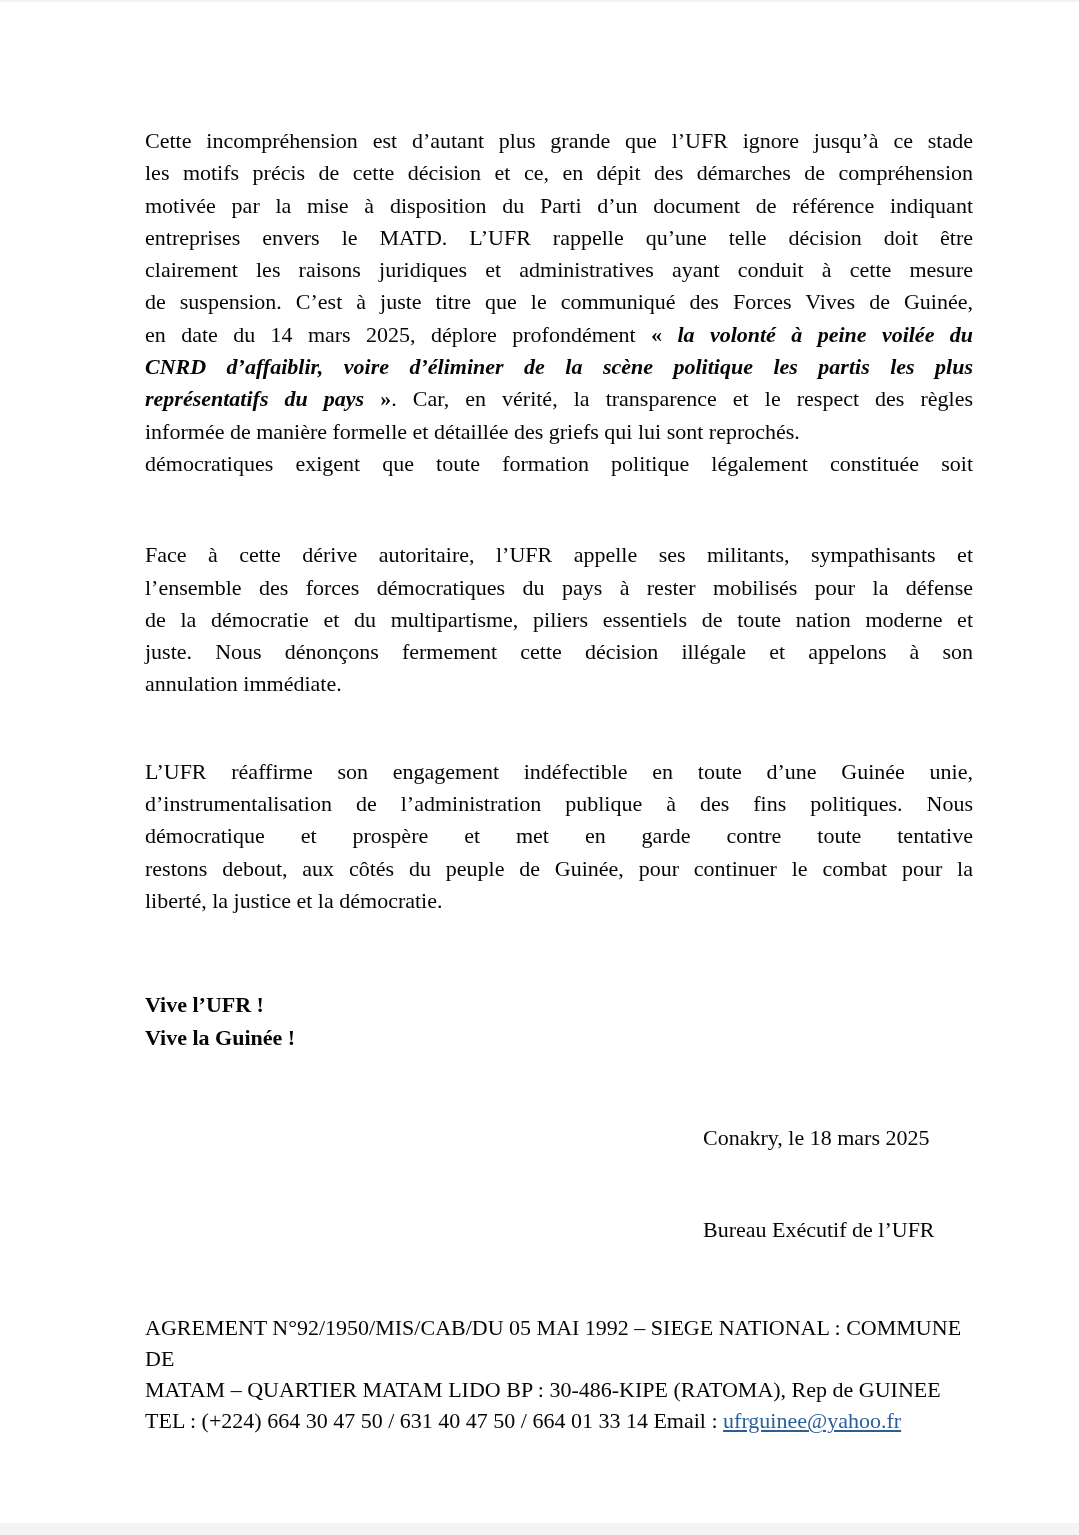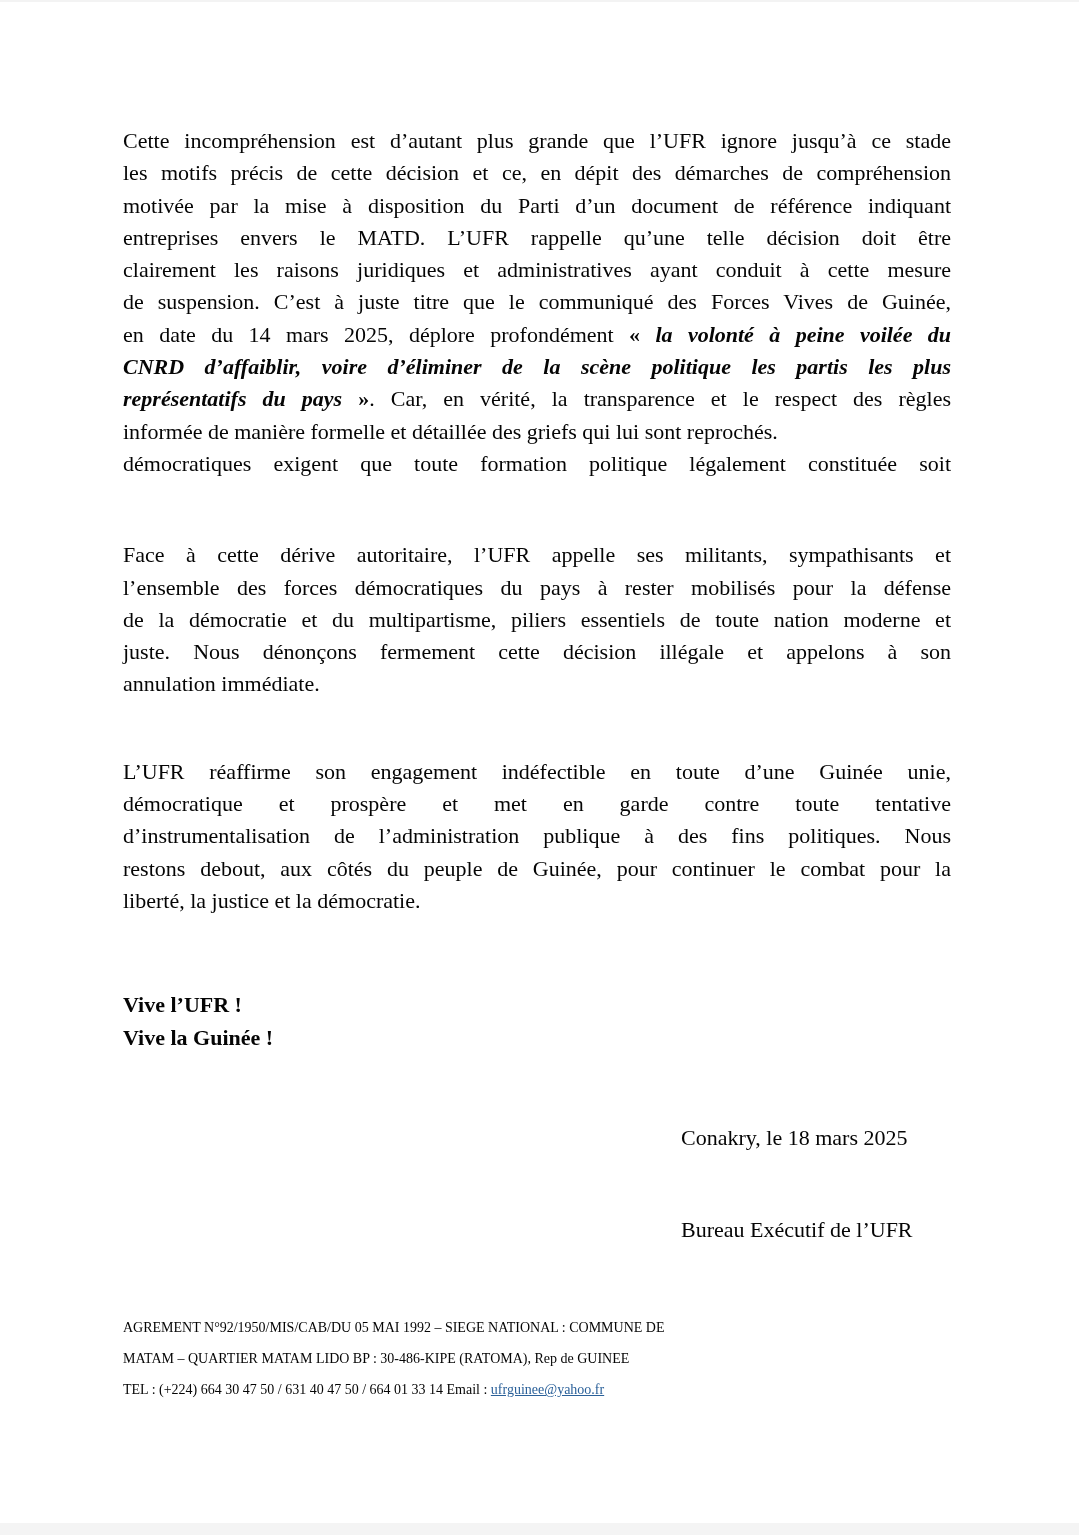--- a/index.html
+++ b/index.html
@@ -24,38 +24,38 @@
     width: 100%; height: 2px;
     background: var(--top-edge);
   }
   .page-gap-bar {
     position: absolute; bottom: 0; left: 0;
     width: 100%; height: 12px;
     background: var(--page-gap);
   }
   .content {
     position: absolute;
-    left: 123px; top: 0;
+    left: 145px; top: 0;
     width: 828px;
   }
   .body-text { font-size: 22px; line-height: 32.3px; }
   .para .line { text-align: justify; text-align-last: justify; }
   .para .line.last { text-align-last: left; }
   .no-justify .line { text-align: left; text-align-last: left; }
   .seg-n { font-weight: normal; font-style: normal; }
   .seg-b { font-weight: bold; font-style: normal; }
   .seg-bi { font-weight: bold; font-style: italic; }
   .seg-link { color: var(--link); text-decoration: underline; cursor: pointer; }
   .p1 { margin-top: 125px; }
   .p2 { margin-top: 59px; }
   .p3 { margin-top: 55px; }
   .slogans { margin-top: 72px; }
   .dateline { margin-top: 68px; padding-left: 558px; }
   .signature { margin-top: 60px; padding-left: 558px; }
-  .footer { margin-top: 66px; font-size: 14px; line-height: 31px; }
+  .footer { margin-top: 66px; font-size: 22px; line-height: 31px; }
 </style>
 </head>
 <body>
 
 <div class="top-edge"></div>
 
 <div class="content">
   <div class="para body-text p1">
       <div class="line"><span class="seg-n">Cette incompréhension est d’autant plus grande que l’UFR ignore jusqu’à ce stade</span></div>
       <div class="line"><span class="seg-n">les motifs précis de cette décision et ce, en dépit des démarches de compréhension</span></div>
@@ -73,22 +73,22 @@
   <div class="para body-text p2">
       <div class="line"><span class="seg-n">Face à cette dérive autoritaire, l’UFR appelle ses militants, sympathisants et</span></div>
       <div class="line"><span class="seg-n">l’ensemble des forces démocratiques du pays à rester mobilisés pour la défense</span></div>
       <div class="line"><span class="seg-n">de la démocratie et du multipartisme, piliers essentiels de toute nation moderne et</span></div>
       <div class="line"><span class="seg-n">juste. Nous dénonçons fermement cette décision illégale et appelons à son</span></div>
       <div class="line last"><span class="seg-n">annulation immédiate.</span></div>
     </div>
 
   <div class="para body-text p3">
       <div class="line"><span class="seg-n">L’UFR réaffirme son engagement indéfectible en toute d’une Guinée unie,</span></div>
+      <div class="line"><span class="seg-n">d’instrumentalisation de l’administration publique à des fins politiques. Nous</span></div>
       <div class="line"><span class="seg-n">démocratique et prospère et met en garde contre toute tentative</span></div>
-      <div class="line"><span class="seg-n">d’instrumentalisation de l’administration publique à des fins politiques. Nous</span></div>
       <div class="line"><span class="seg-n">restons debout, aux côtés du peuple de Guinée, pour continuer le combat pour la</span></div>
       <div class="line last"><span class="seg-n">liberté, la justice et la démocratie.</span></div>
     </div>
 
   <div class="no-justify body-text slogans">
       <div class="line last"><span class="seg-b">Vive l’UFR !</span></div>
       <div class="line last"><span class="seg-b">Vive la Guinée !</span></div>
     </div>
 
   <div class="body-text dateline">Conakry, le 18 mars 2025</div>

